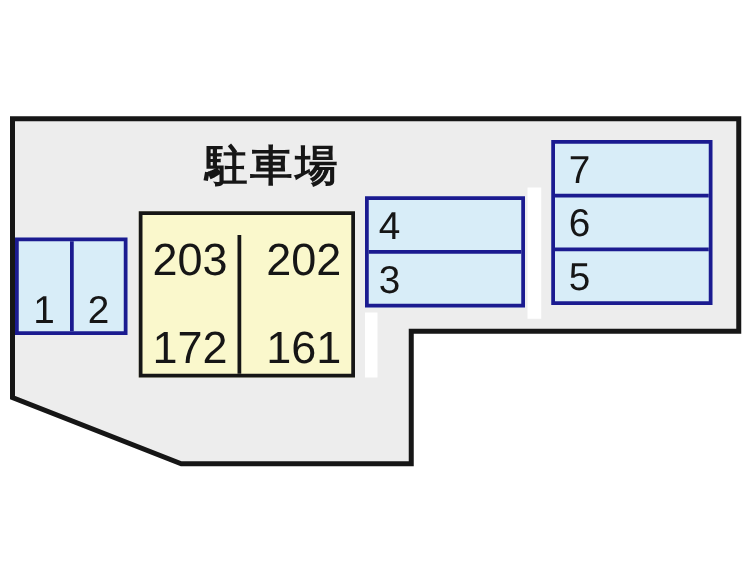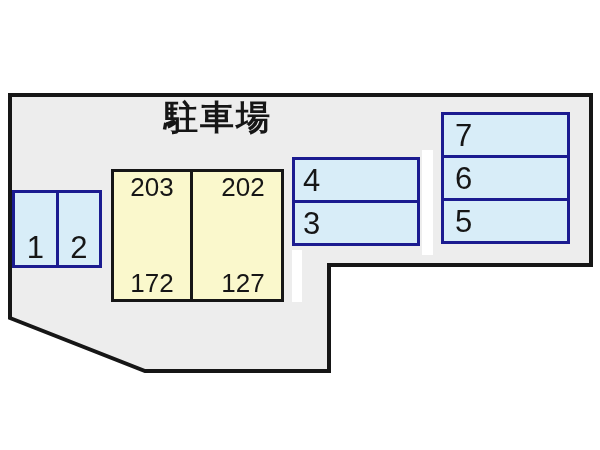--- a/index.html
+++ b/index.html
@@ -15,21 +15,21 @@
   .lot-svg { position: absolute; left: 0; top: 0; width: 600px; height: 450px; }
   .lot-svg polygon {
     fill: #ededed;
     stroke: #161616;
     stroke-width: 4;
     stroke-linejoin: miter;
   }
   .map-title {
     position: absolute;
     left: 164px;
-    top: 100px;
+    top: 116px;
     font-size: 34px;
     font-weight: bold;
     letter-spacing: 2px;
     line-height: 1;
     white-space: nowrap;
   }
   .block { position: absolute; box-sizing: border-box; }
   .blue  { background: #d8edf8; border: 3px solid #1b1b90; }
 
   
@@ -41,21 +41,21 @@
   .pair .cell + .cell { border-left: 3px solid #1b1b90; }
 
   
   .building {
     left: 111px; top: 169px; width: 173px; height: 133px;
     background: #faf8cc; border: 3px solid #161616; display: flex;
   }
   .building .col {
     flex: 1; display: flex; flex-direction: column;
     justify-content: space-between; align-items: center;
-    font-size: 26px; line-height: 1; padding: 2px 0 3px 0;
+    font-size: 36px; line-height: 1; padding: 2px 0 3px 0; margin-top: 16px;
   }
   .building .col + .col { border-left: 3px solid #161616; padding-left: 12px; }
 
   
   .mid { left: 292px; top: 157px; width: 128px; height: 89px; display: flex; flex-direction: column; }
   .mid .row {
     flex: 1; display: flex; align-items: center;
     padding-left: 8px; font-size: 31px; line-height: 1;
   }
   .mid .row + .row { border-top: 3px solid #1b1b90; }
@@ -96,21 +96,21 @@
     </div>
   </div>
 
   <div class="block building">
     <div class="col">
       <span>203</span>
       <span>172</span>
     </div>
     <div class="col">
       <span>202</span>
-      <span>127</span>
+      <span>161</span>
     </div>
   </div>
 
   <div class="block blue mid">
     <div class="row">
       <span>4</span>
     </div>
     <div class="row">
       <span>3</span>
     </div>

